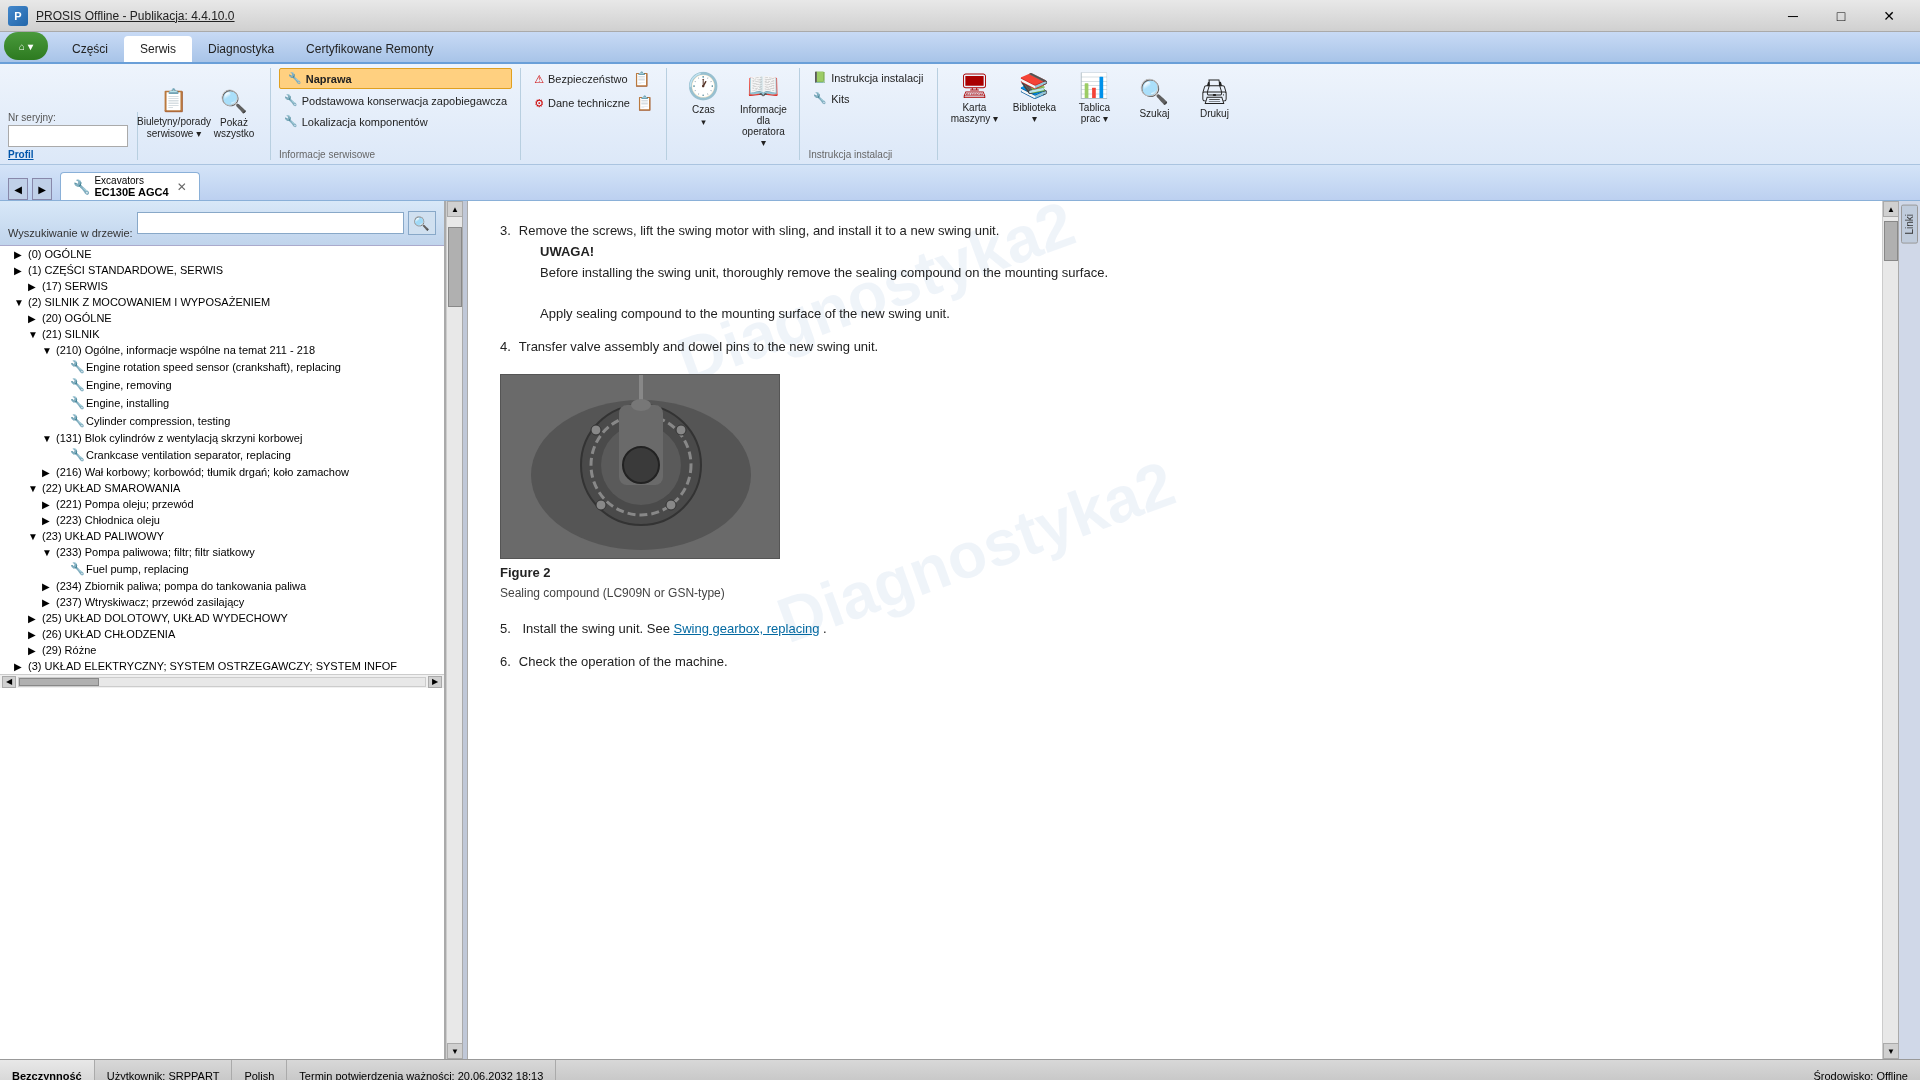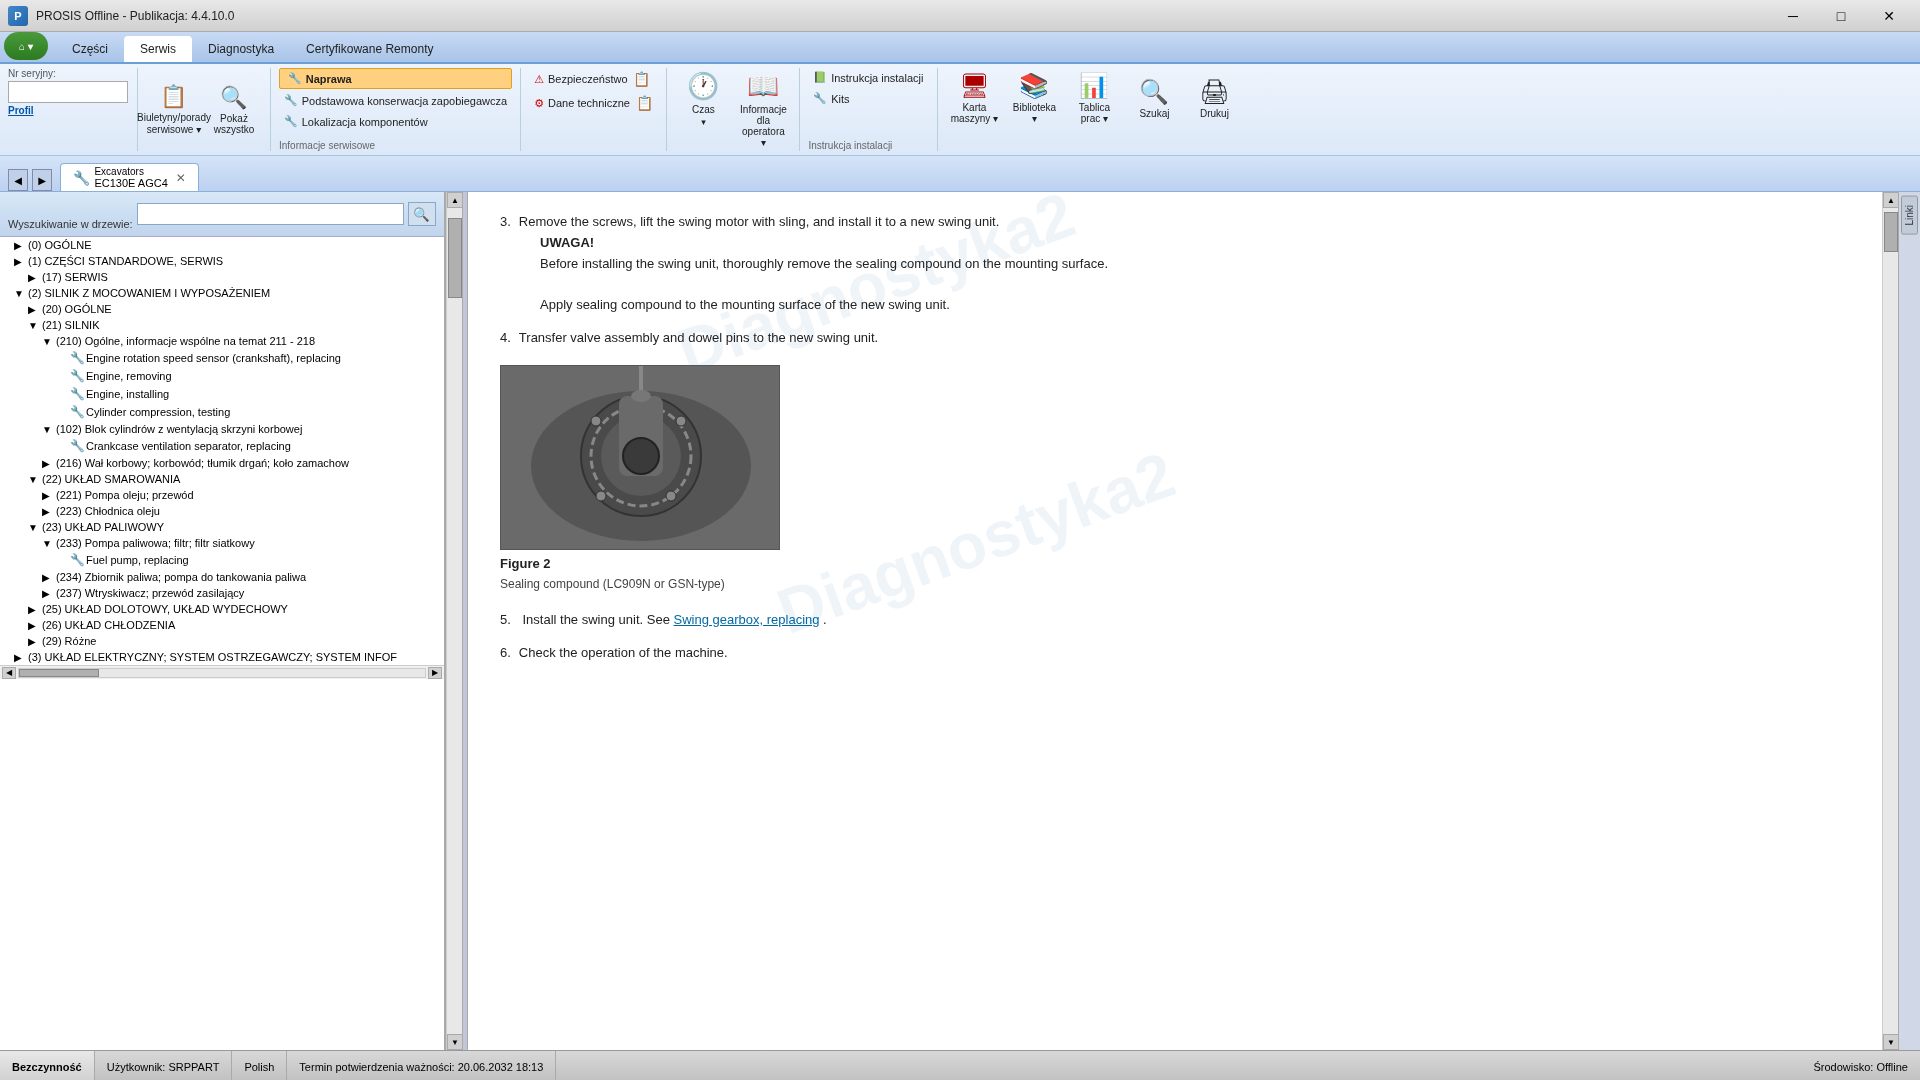--- a/index.html
+++ b/index.html
@@ -248,40 +248,40 @@
     }
 
     .nav-arrow { width: 20px; height: 22px; background: #c0d0e8; border: 1px solid #88a; cursor: pointer; display: flex; align-items: center; justify-content: center; font-size: 10px; }
   </style>
 </head>
 <body>
 
 <div id="title-bar">
   <div id="title-bar-left">
     <div style="width:20px;height:20px;background:linear-gradient(135deg,#4488cc,#2266aa);border-radius:3px;display:flex;align-items:center;justify-content:center;color:white;font-size:11px;font-weight:bold;">P</div>
-    <span style="font-size:12px;color:#222;">PROSIS Offline - Publikacja: 4.4.10.0</span>
+    <span style="font-size:12px;color:#222;text-decoration:underline;">PROSIS Offline - Publikacja: 4.4.10.0</span>
   </div>
   <div id="title-bar-controls">
     <button class="title-btn">─</button>
     <button class="title-btn">□</button>
     <button class="title-btn close">✕</button>
   </div>
 </div>
 
 <div id="ribbon-nav">
   <div class="ribbon-home-btn" style="font-size:10px;width:44px;">⌂ ▾</div>
   <button class="ribbon-tab">Części</button>
   <button class="ribbon-tab active">Serwis</button>
   <button class="ribbon-tab">Diagnostyka</button>
   <button class="ribbon-tab">Certyfikowane Remonty</button>
 </div>
 
 <div id="ribbon-toolbar">
 
-  <div class="ribbon-section" style="border-right:1px solid #b8cfe0;padding-right:2px;min-width:130px;">
+  <div class="ribbon-section" style="border-right:1px solid #b8cfe0;padding-right:2px;min-width:130px;margin-top:44px;">
     <div class="serial-area">
       <span class="serial-label">Nr seryjny:</span>
       <input class="serial-input" type="text" value="" style="">
       <span class="profile-link">Profil</span>
     </div>
   </div>
 
   <div class="ribbon-section" style="flex-direction:row;align-items:center;">
     <button class="ribbon-btn-large">
       <span style="font-size:22px;">📋</span>
@@ -379,21 +379,21 @@
 
 <div id="doc-tab-bar">
   <div style="display:flex;align-items:center;gap:4px;margin-right:8px;">
     <button class="nav-arrow">◀</button>
     <button class="nav-arrow">▶</button>
   </div>
   <div class="doc-tab">
     <span class="tab-icon">🔧</span>
     <div>
       <div style="font-size:10px;">Excavators</div>
-      <div style="font-size:11px;font-weight:normal;">EC130E AGC4</div>
+      <div style="font-size:11px;font-weight:bold;">EC130E AGC4</div>
     </div>
     <span class="doc-tab-close">✕</span>
   </div>
 </div>
 
 <div id="main-area">
 
   <div style="display:flex;width:468px;flex-shrink:0;">
     <div id="left-panel" style="flex:1;">
 
@@ -450,21 +450,21 @@
           <span class="tree-icon" style="color:#cc6600;">🔧</span>
           <span class="tree-label">Engine, installing</span>
         </div>
         <div class="tree-item indent-4">
           <span class="tree-toggle" style="width:14px;"></span>
           <span class="tree-icon" style="color:#cc6600;">🔧</span>
           <span class="tree-label">Cylinder compression, testing</span>
         </div>
         <div class="tree-item indent-3">
           <span class="tree-toggle">▼</span>
-          <span class="tree-label">(102) Blok cylindrów z wentylacją skrzyni korbowej</span>
+          <span class="tree-label">(131) Blok cylindrów z wentylacją skrzyni korbowej</span>
         </div>
         <div class="tree-item indent-4">
           <span class="tree-toggle" style="width:14px;"></span>
           <span class="tree-icon" style="color:#cc6600;">🔧</span>
           <span class="tree-label">Crankcase ventilation  separator, replacing</span>
         </div>
         <div class="tree-item indent-3">
           <span class="tree-toggle">▶</span>
           <span class="tree-label">(216) Wał korbowy; korbowód; tłumik drgań; koło zamachow</span>
         </div>

